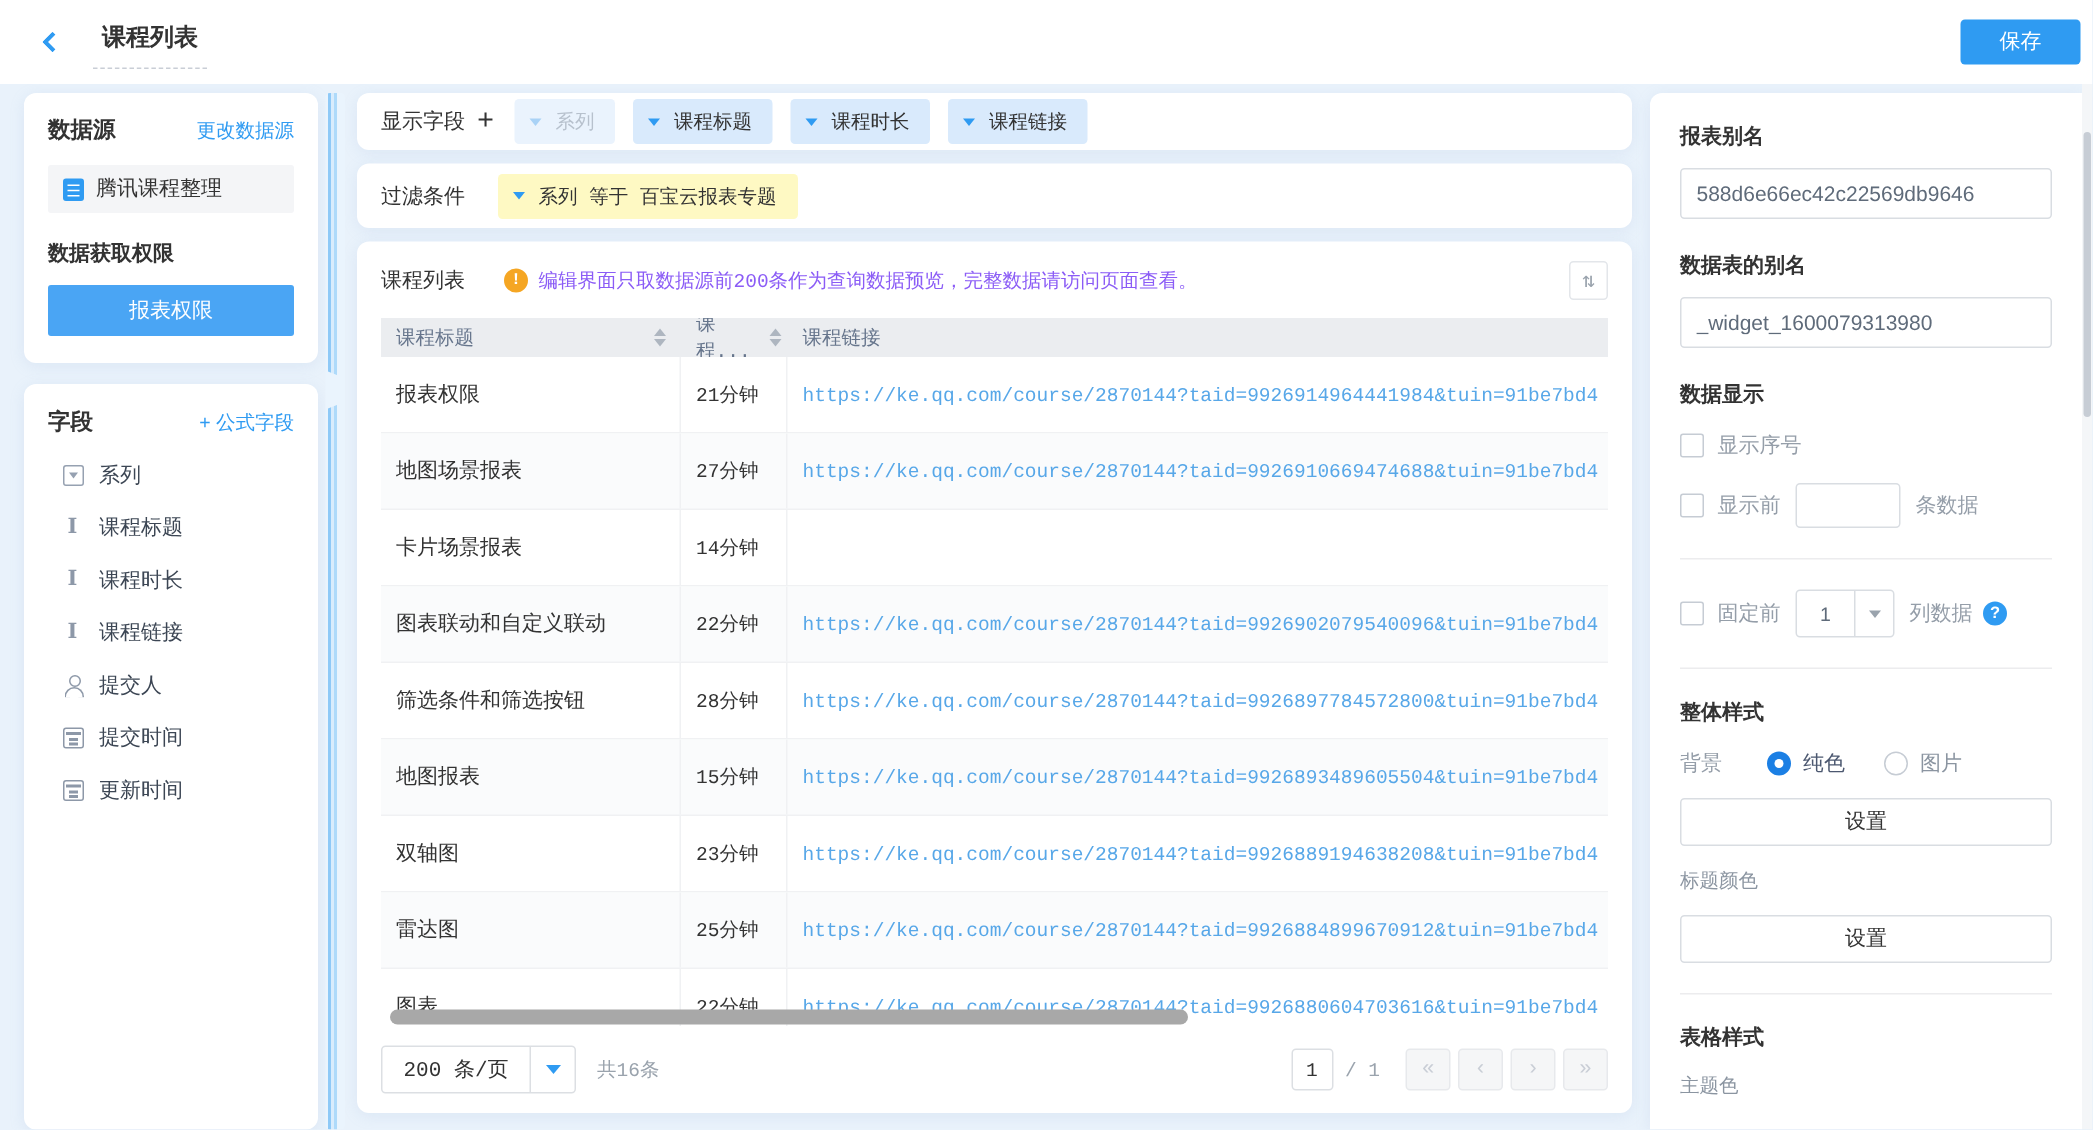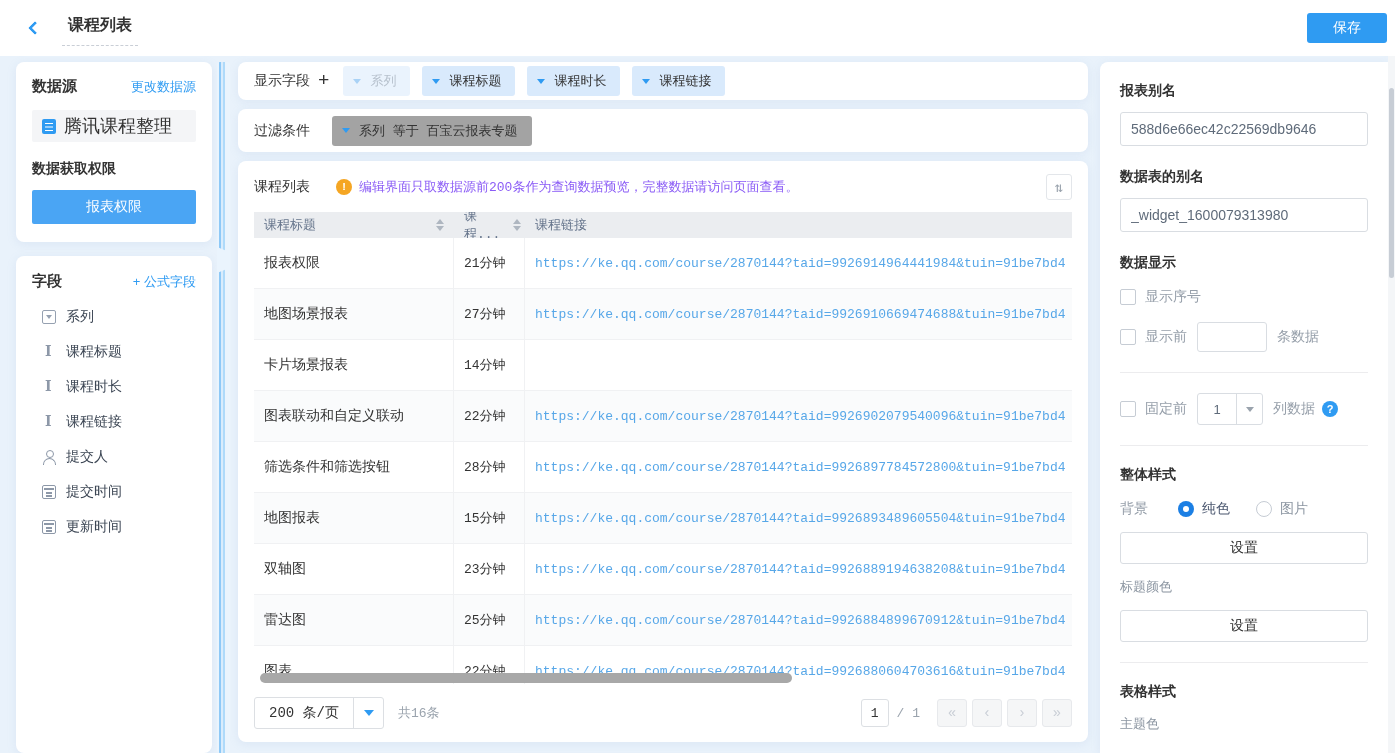--- a/index.html
+++ b/index.html
@@ -25,21 +25,21 @@
   .left-col { width:196px; display:flex; flex-direction:column; flex-shrink:0; }
   .ds-panel { padding:15px 16px 18px 16px; }
   .panel-head { display:flex; align-items:center; justify-content:space-between; }
   .panel-title { font-size:15px; font-weight:bold; color:#333; }
   .link { color:#2f9bf2; font-size:13px; cursor:pointer; text-decoration:none; }
   .source-item { margin-top:14px; background:#f4f5f7; border-radius:2px; height:32px;
                  display:flex; align-items:center; padding:0 10px; cursor:pointer; }
   .doc-icon { width:14px; height:15px; background:#2f9bf2; border-radius:2px; position:relative; flex-shrink:0; }
   .doc-icon::after { content:""; position:absolute; left:3px; top:4px; width:8px; height:1.5px;
                      background:#fff; box-shadow:0 3.5px 0 #fff, 0 7px 0 #fff; }
-  .source-name { margin-left:8px; font-size:18px; color:#333; }
+  .source-name { margin-left:8px; font-size:14px; color:#333; }
   .sub-title { margin-top:18px; font-size:14px; font-weight:bold; color:#333; }
   .perm-btn { margin-top:12px; width:100%; height:34px; background:#4aa5f4; color:#fff; border:none;
               border-radius:2px; font-size:14px; cursor:pointer; font-family:inherit; }
   .fields-panel { margin-top:14px; flex:1; padding:16px; overflow:hidden; }
   .field-list { margin-top:6px; }
   .field-item { display:flex; align-items:center; margin-top:17px; padding-left:10px; cursor:pointer; }
   .field-label { margin-left:10px; font-size:14px; color:#3c4654; }
   .field-icon { width:14px; height:14px; position:relative; flex-shrink:0; }
   .field-icon[data-icon="select"] { border:1px solid #96a1b1; border-radius:2px; }
   .field-icon[data-icon="select"]::after { content:""; position:absolute; left:3px; top:4px;
@@ -64,21 +64,21 @@
   .bar-panel { height:38px; display:flex; align-items:center; padding:0 16px; flex-shrink:0; }
   .filter-panel { height:43px; margin-top:9px; }
   .bar-label { font-size:14px; color:#333; flex-shrink:0; }
   .add-btn { font-size:19px; color:#333; margin:0 14px 0 8px; cursor:pointer; line-height:1; }
   .tag { display:flex; align-items:center; border-radius:3px; padding:6px 14px 6px 10px; margin-right:12px;
          font-size:13px; color:#333; background:#d9eafc; cursor:pointer; white-space:nowrap; }
   .tag::before { content:""; border-left:4px solid transparent; border-right:4px solid transparent;
                  border-top:5px solid #2f9bf2; margin-right:9px; }
   .tag[data-state="disabled"] { background:#eaf3fd; color:#b7c1cd; }
   .tag[data-state="disabled"]::before { border-top-color:#a9d2f6; }
-  .filter-tag { background:#a3a3a3; margin-left:22px;text-align:center; }
+  .filter-tag { background:#fef9c3; margin-left:22px;text-align:center; }
   
   .table-panel { margin-top:9px; flex:1; padding:13px 16px 10px 16px; display:flex; flex-direction:column; min-height:0; }
   .table-title-row { display:flex; align-items:center; flex-shrink:0; }
   .warning { display:flex; align-items:center; margin-left:26px; }
   .warning-icon { width:16px; height:16px; border-radius:50%; background:#f5a623; color:#fff; font-size:11px;
                   font-weight:bold; display:flex; align-items:center; justify-content:center; flex-shrink:0; }
   .warning-text { color:#8b5cf6; font-size:13px; margin-left:7px; }
   .sort-box { margin-left:auto; width:26px; height:26px; border:1px solid #e3e6ea; border-radius:3px; color:#9aa3ad;
               display:flex; align-items:center; justify-content:center; font-size:14px; cursor:pointer; background:#fff; }
   .grid { margin-top:12px; flex:1; min-height:0; overflow:hidden; display:flex; flex-direction:column; position:relative; }

